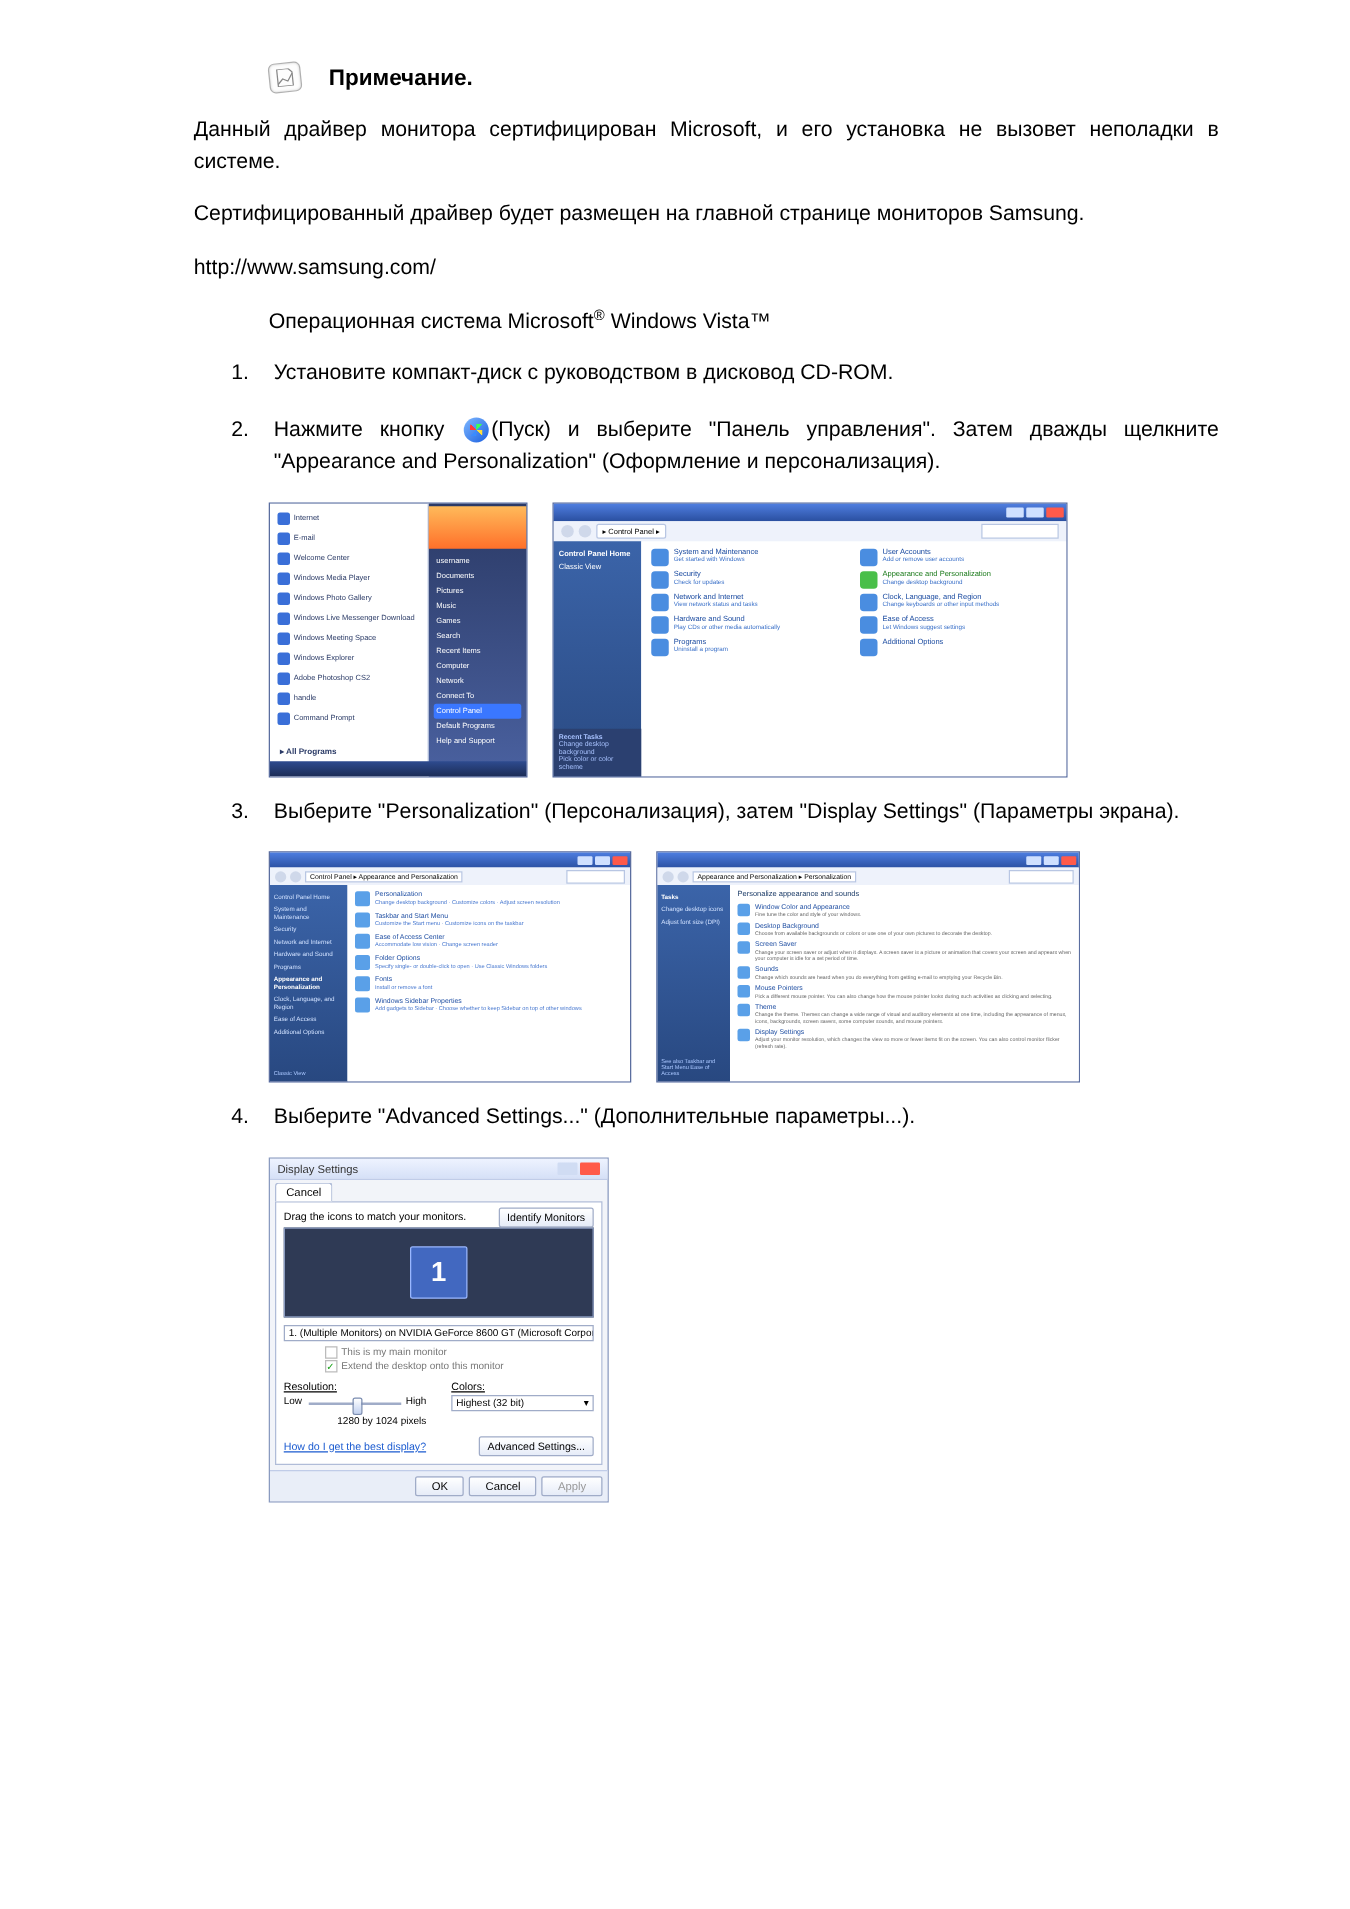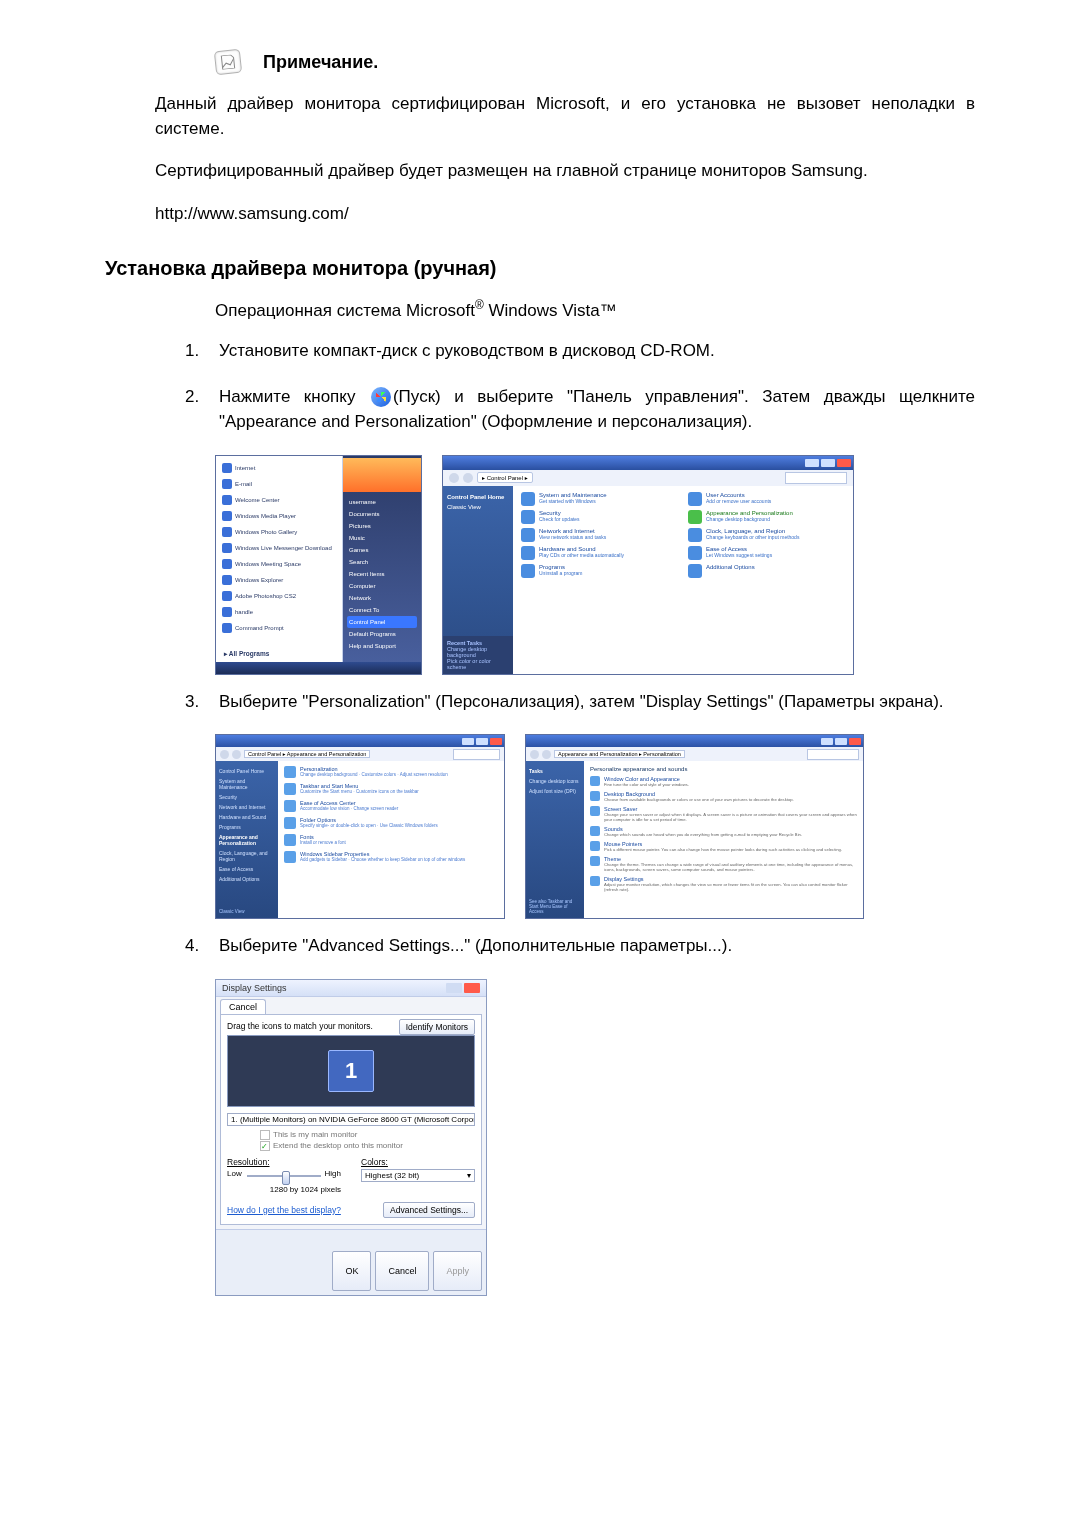--- a/index.html
+++ b/index.html
@@ -665,24 +665,23 @@
     display: flex;
     justify-content: flex-end;
     gap: 4px;
     padding: 4px;
     background: #e9eef8;
     border-top: 1px solid #c0cce8;
   }
   .dispset .dlgbtns .btn {
     border: 1px solid #a0acc8;
     background: linear-gradient(#fff, #e6ecf8);
-    padding: 14px 12px;
+    padding: 2px 12px;
     font-size: 9px;
     border-radius: 2px;
-    margin-top: 17px;
   }
   .dispset .dlgbtns .btn.disabled {
     color: #999;
   }
   sup { font-size: 0.7em; }
 </style>
 </head>
 <body>
 
 <div class="page">
@@ -694,21 +693,20 @@
         <path d="M2 12l4-4 4 2 4-6" fill="none" stroke="#888" stroke-width="1"></path>
       </svg>
     </span>
     <span class="note-label">Примечание.</span>
   </div>
 
   <div class="body-text">Данный драйвер монитора сертифицирован Microsoft, и его установка не вызовет неполадки в системе.</div>
   <div class="body-text">Сертифицированный драйвер будет размещен на главной странице мониторов Samsung.</div>
   <div class="body-text">http://www.samsung.com/</div>
 
-  <h2 class="section">Установка драйвера монитора (ручная)</h2>
 
   <div class="indent">
     <span>Операционная система Microsoft</span><sup>®</sup><span> Windows Vista™</span>
   </div>
 
   <ol class="steps">
     <li>
       <span class="step-num">1.</span>
       <span class="step-body">Установите компакт-диск с руководством в дисковод CD-ROM.</span>
     </li>

